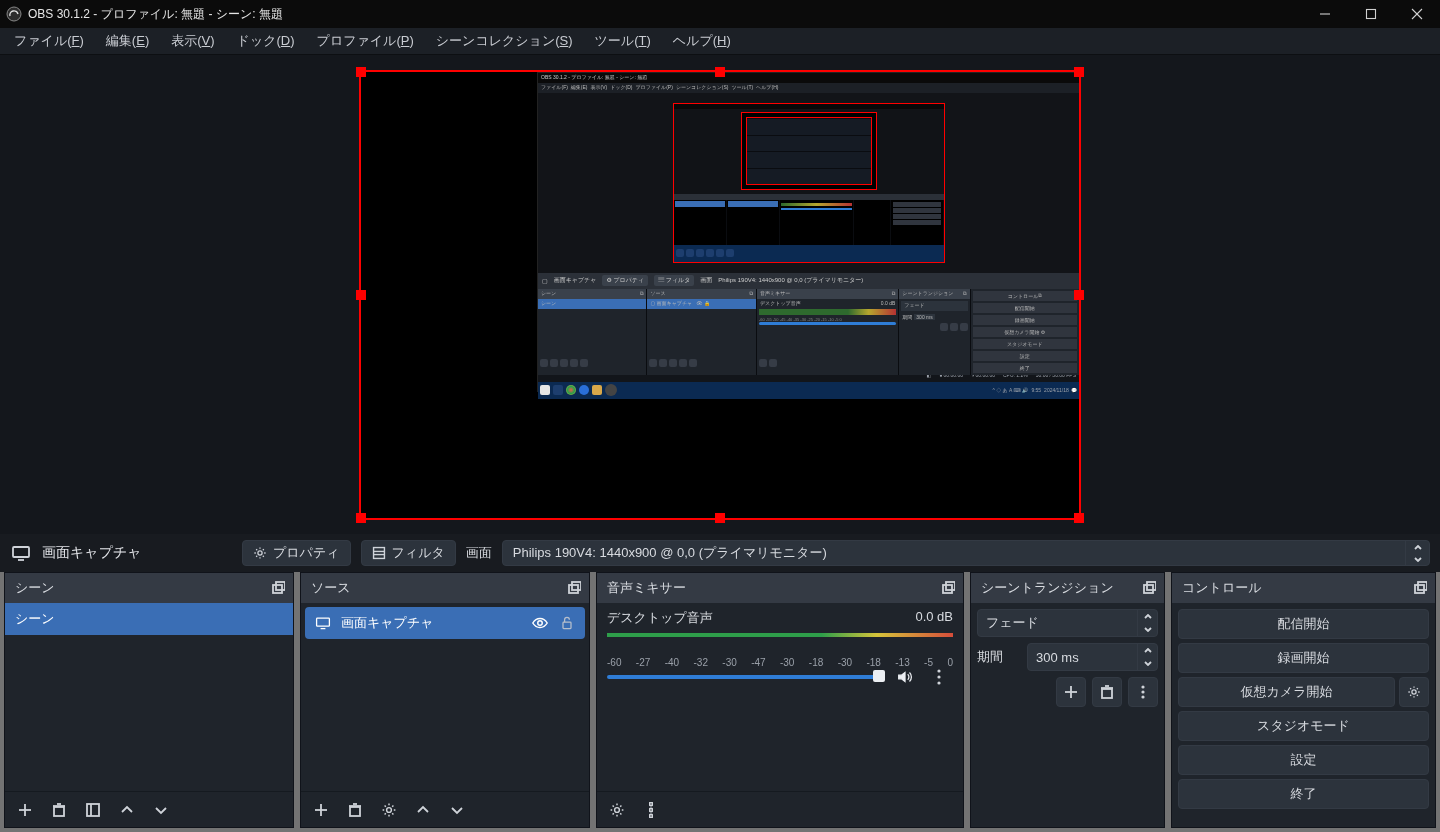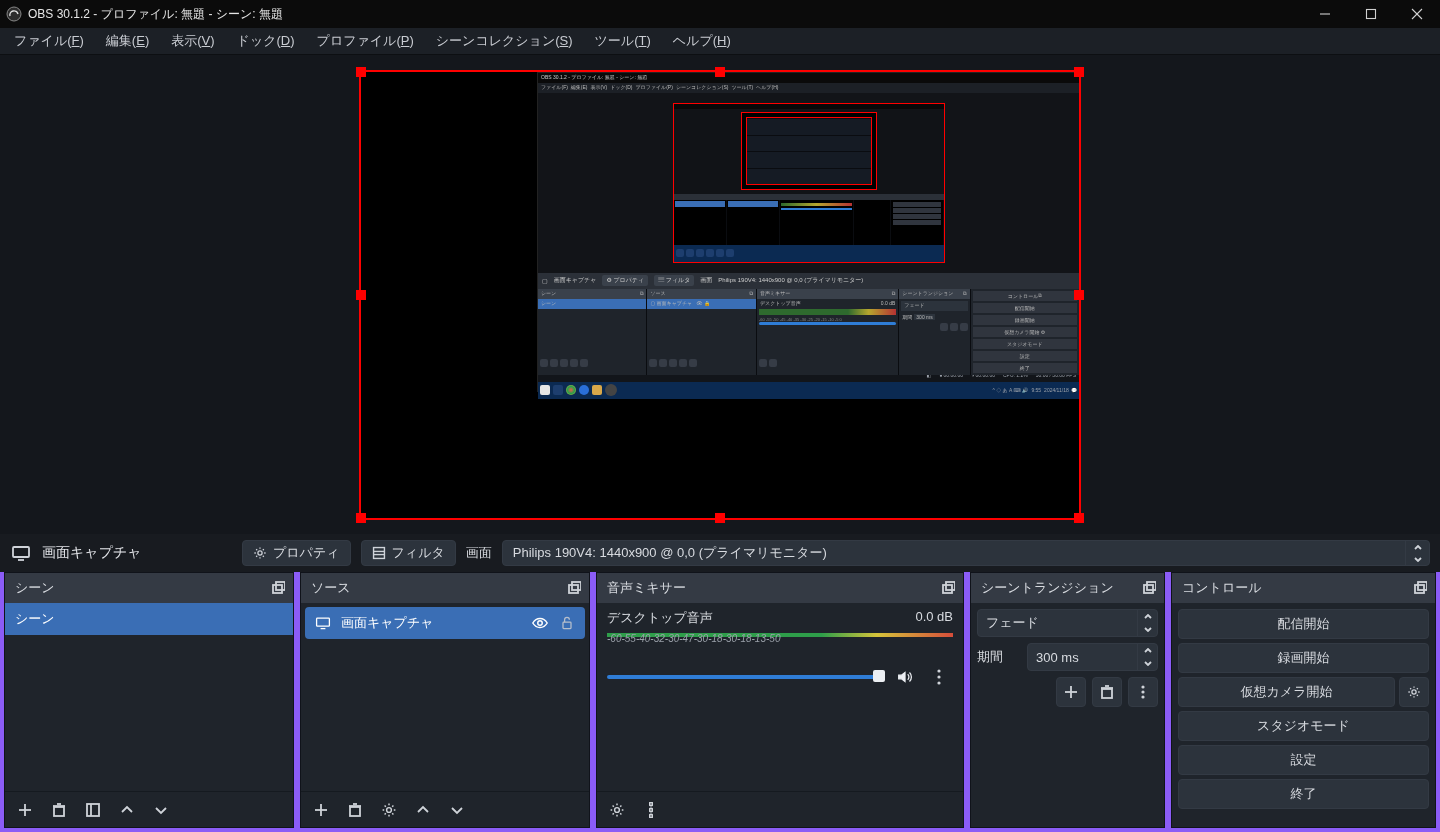--- a/index.html
+++ b/index.html
@@ -13,21 +13,21 @@
   .winctrls { display: flex; height: 100%; }
   .winctrl { width: 46px; height: 28px; display: flex; align-items: center; justify-content: center; }
   .winctrl svg { stroke: #d0d0d0; stroke-width: 1.1; fill: none; }
 
   
   .menubar { height: 26px; background: #1c2026; display: flex; align-items: center; padding: 0 4px; gap: 2px; }
   .menuitem { padding: 3px 10px; border-radius: 3px; font-size: 13px; color: #c9ccd2; }
   .menuitem .ul { text-decoration: underline; }
 
   
-  .content { height: calc(832px - 28px - 26px); background: #8b5cf6; display: flex; flex-direction: column; }
+  .content { height: calc(832px - 28px - 26px); background: #737373; display: flex; flex-direction: column; }
 
   
   .preview-wrap { flex: 1; display: flex; align-items: center; justify-content: center; background: #14171c; border-top: 1px solid #0d0f12; min-height: 0; }
   .canvas { width: 722px; height: 450px; background: #000; position: relative; }
   .sel { position: absolute; inset: 0; border: 2px solid #ff0000; }
   .handle { position: absolute; width: 10px; height: 10px; background: #ff0000; }
   .h-tl  { left:-5px;  top:-5px; }
   .h-tr  { right:-5px; top:-5px; }
   .h-bl  { left:-5px;  bottom:-5px; }
   .h-br  { right:-5px; bottom:-5px; }
@@ -94,21 +94,21 @@
 
   .list-row { height:32px; display:flex; align-items:center; padding:0 10px; font-size:13px; gap:10px;}
   .list-row.selected { background:#3a6eb5; color:#fff; }
   .list-row .spacer { flex:1; }
 
   
   .mix-item { padding:6px 10px; }
   .mix-top { display:flex; justify-content:space-between; font-size:13px; margin-bottom:6px;}
   .mix-scale { position:relative; height:24px; }
   .mix-scale .bar { height:4px; background:linear-gradient(90deg,#2e9e4a 0%,#2e9e4a 62%,#d6c43a 78%,#d64d3a 100%); }
-  .mix-scale .ticks { position:absolute; left:0; right:0; top:0; display:flex; justify-content:flex-start; font-size:10px; color:#9aa0a9;font-style:italic;}
+  .mix-scale .ticks { position:absolute; left:0; right:0; top:24px; display:flex; justify-content:space-between; font-size:10px; color:#9aa0a9;}
   .mix-slider-row{ display:flex; align-items:center; gap:8px; padding-top:6px;}
   .mix-slider { flex:1; height:4px; background:#2f7dd6; border-radius:2px; position:relative;}
   .mix-slider .knob{ position:absolute; right:0; top:-5px; width:12px; height:12px; background:#eceff3; border-radius:2px;}
   .mix-icons button{ background:none; border:none; width:24px; height:24px; display:inline-flex; align-items:center; justify-content:center;}
   .vdots { width:28px; height:28px; border-radius:4px; display:flex; align-items:center; justify-content:center;}
 
   
   .trans-body { padding:6px; display:flex; flex-direction:column; gap:6px; font-size:13px;}
   .selbox { background:#2c333c; border:1px solid #333a44; border-radius:4px; height:28px; display:flex; align-items:center;}
   .selbox .sval{ flex:1; padding:0 8px; }
@@ -521,21 +521,21 @@
       <div class="dock-body">
         <div class="mix-item">
           <div class="mix-top">
             <span>デスクトップ音声</span>
             <span>0.0 dB</span>
           </div>
           <div class="mix-scale">
             <div class="bar"></div>
             <div class="ticks">
               <span>-60</span>
-                <span>-55</span>
+                <span>-27</span>
                 <span>-40</span>
                 <span>-32</span>
                 <span>-30</span>
                 <span>-47</span>
                 <span>-30</span>
                 <span>-18</span>
                 <span>-30</span>
                 <span>-18</span>
                 <span>-13</span>
                 <span>-5</span>

